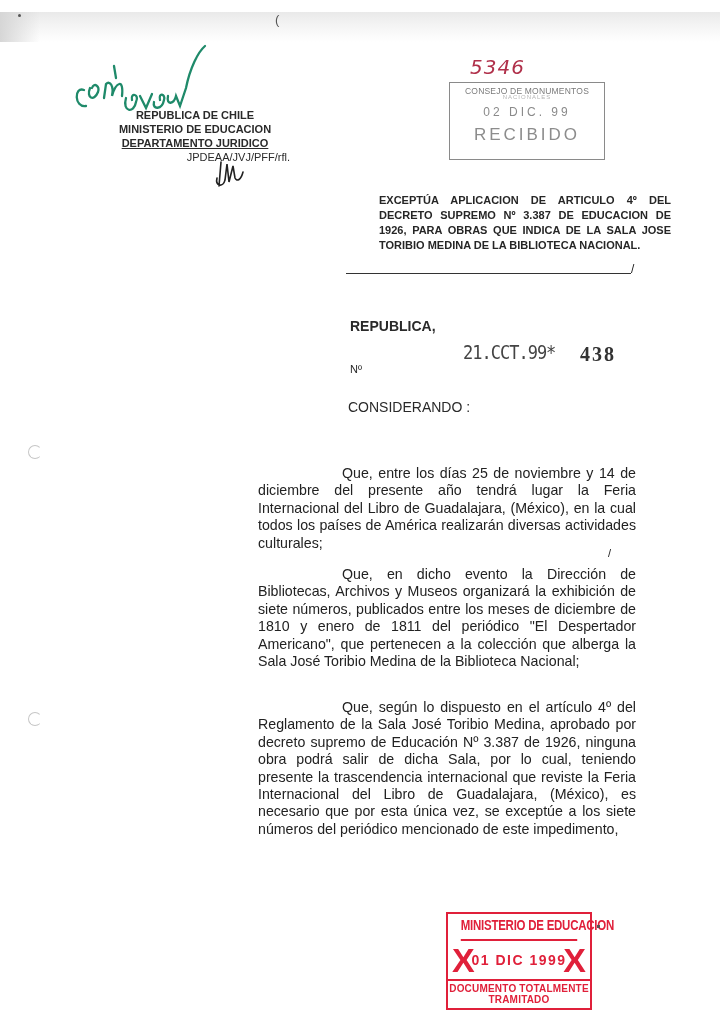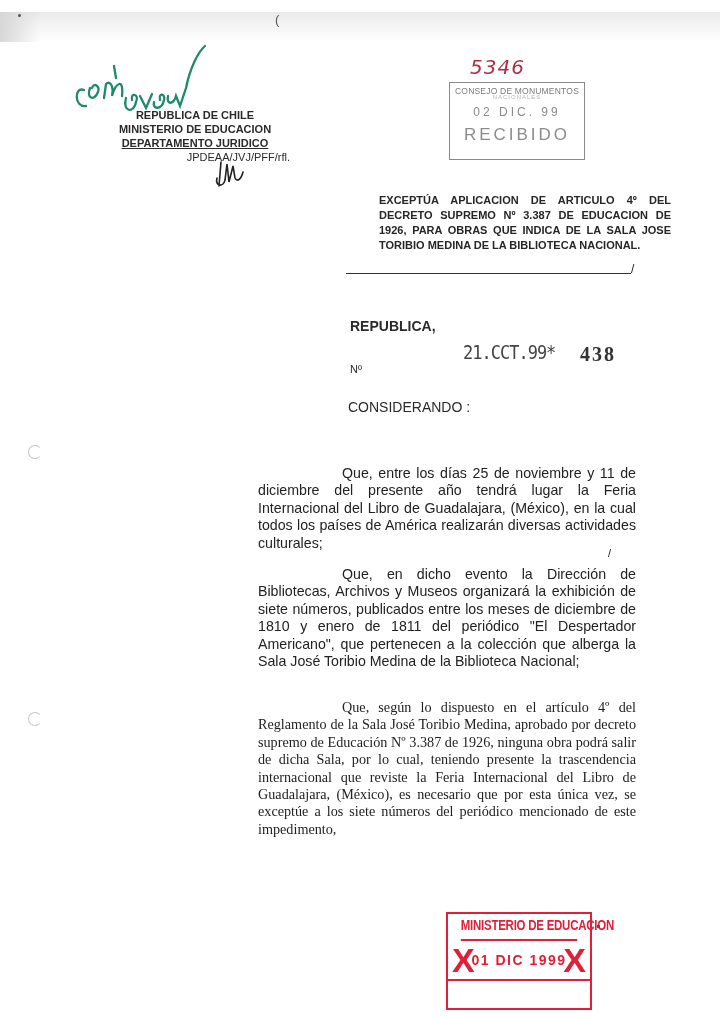--- a/index.html
+++ b/index.html
@@ -32,21 +32,21 @@
     .letterhead .dept { text-decoration: underline; }
     .letterhead .ref { font-weight: normal; text-align: right; }
     .initials-sign { left: 213px; top: 160px; width: 34px; height: 30px; }
 
     
     .handnum {
       left: 470px; top: 55px; font-family: "DejaVu Sans", sans-serif;
       font-size: 20px; color: #b0304a; letter-spacing: 1px; font-style: italic;
     }
     .recv-stamp {
-      left: 449px; top: 82px; width: 136px; height: 78px;
+      left: 449px; top: 82px; width: 156px; height: 78px;
       border: 1.5px solid #8a8a8a; box-sizing: border-box; text-align: center;
       color: #7a7a7a;
     }
     .recv-stamp .l1 { font-size: 8.5px; margin-top: 3px; letter-spacing: 0.2px; }
     .recv-stamp .l1b { font-size: 6px; color: #b5b5b5; margin-top: -2px; letter-spacing: 1px; }
     .recv-stamp .l2 { font-size: 12px; margin-top: 5px; letter-spacing: 3px; color: #8a8a8a; }
     .recv-stamp .l3 { font-size: 17px; margin-top: 6px; letter-spacing: 3px; color: #8c8c8c; }
 
     
     .subject {
@@ -72,21 +72,21 @@
     .considerando { left: 348px; top: 399px; font-size: 14px; font-weight: normal; color: #2a2a2a; text-align: right; }
 
     
     .para {
       left: 258px; width: 378px; font-size: 14.2px; line-height: 17.4px;
       text-align: justify; color: #222;
     }
     .para .indent { display: inline-block; width: 84px; }
     .p1 { top: 465px; }
     .p2 { top: 566px; }
-    .p3 { top: 699px; font-family: Liberation Serif, serif; }
+    .p3 { top: 699px; }
     .tick-mark { left: 608px; top: 547px; font-size: 11px; }
 
     
     .punch {
       width: 14px; height: 14px; border-radius: 50%;
       border: 1px solid #c7c7c7; border-right-color: transparent;
       box-sizing: border-box;
     }
     .punch-1 { left: 28px; top: 445px; }
     .punch-2 { left: 28px; top: 712px; }
@@ -150,29 +150,30 @@
 <div class="abs subject-rule"></div>
 <div class="abs subject-slash">/</div>
 
 <div class="abs place">REPUBLICA,</div>
 <div class="abs num-label">Nº</div>
 <div class="abs date-stamp">21.CCT.99*</div>
 <div class="abs decree-num">438</div>
 
 <div class="abs considerando">CONSIDERANDO :</div>
 
-<div class="abs para p1"><span class="indent"></span><span>Que, entre los días 25 de noviembre y 11 de diciembre del presente año tendrá lugar la Feria Internacional del Libro de Guadalajara, (México), en la cual todos los países de América realizarán diversas actividades culturales;</span></div>
+<div class="abs para p1"><span class="indent"></span><span>Que, entre los días 25 de noviembre y 14 de diciembre del presente año tendrá lugar la Feria Internacional del Libro de Guadalajara, (México), en la cual todos los países de América realizarán diversas actividades culturales;</span></div>
 <div class="abs tick-mark">/</div>
 <div class="abs para p2"><span class="indent"></span><span>Que, en dicho evento la Dirección de Bibliotecas, Archivos y Museos organizará la exhibición de siete números, publicados entre los meses de diciembre de 1810 y enero de 1811 del periódico "El Despertador Americano", que pertenecen a la colección que alberga la Sala José Toribio Medina de la Biblioteca Nacional;</span></div>
 <div class="abs para p3"><span class="indent"></span><span>Que, según lo dispuesto en el artículo 4º del Reglamento de la Sala José Toribio Medina, aprobado por decreto supremo de Educación Nº 3.387 de 1926, ninguna obra podrá salir de dicha Sala, por lo cual, teniendo presente la trascendencia internacional que reviste la Feria Internacional del Libro de Guadalajara, (México), es necesario que por esta única vez, se exceptúe a los siete números del periódico mencionado de este impedimento,</span></div>
 
 <div class="abs punch punch-1"></div>
 <div class="abs punch punch-2"></div>
 
 <div class="abs red-stamp">
   <div class="top">MINISTERIO DE EDUCACION</div>
   <div class="mid">
     <span class="x left">X</span>
     <span class="date">01 DIC 1999</span>
     <span class="x right">X</span>
   </div>
+  <div class="bot">DOCUMENTO TOTALMENTE TRAMITADO</div>
 </div>
 <div class="abs red-dot"></div>
 
 </body></html>

